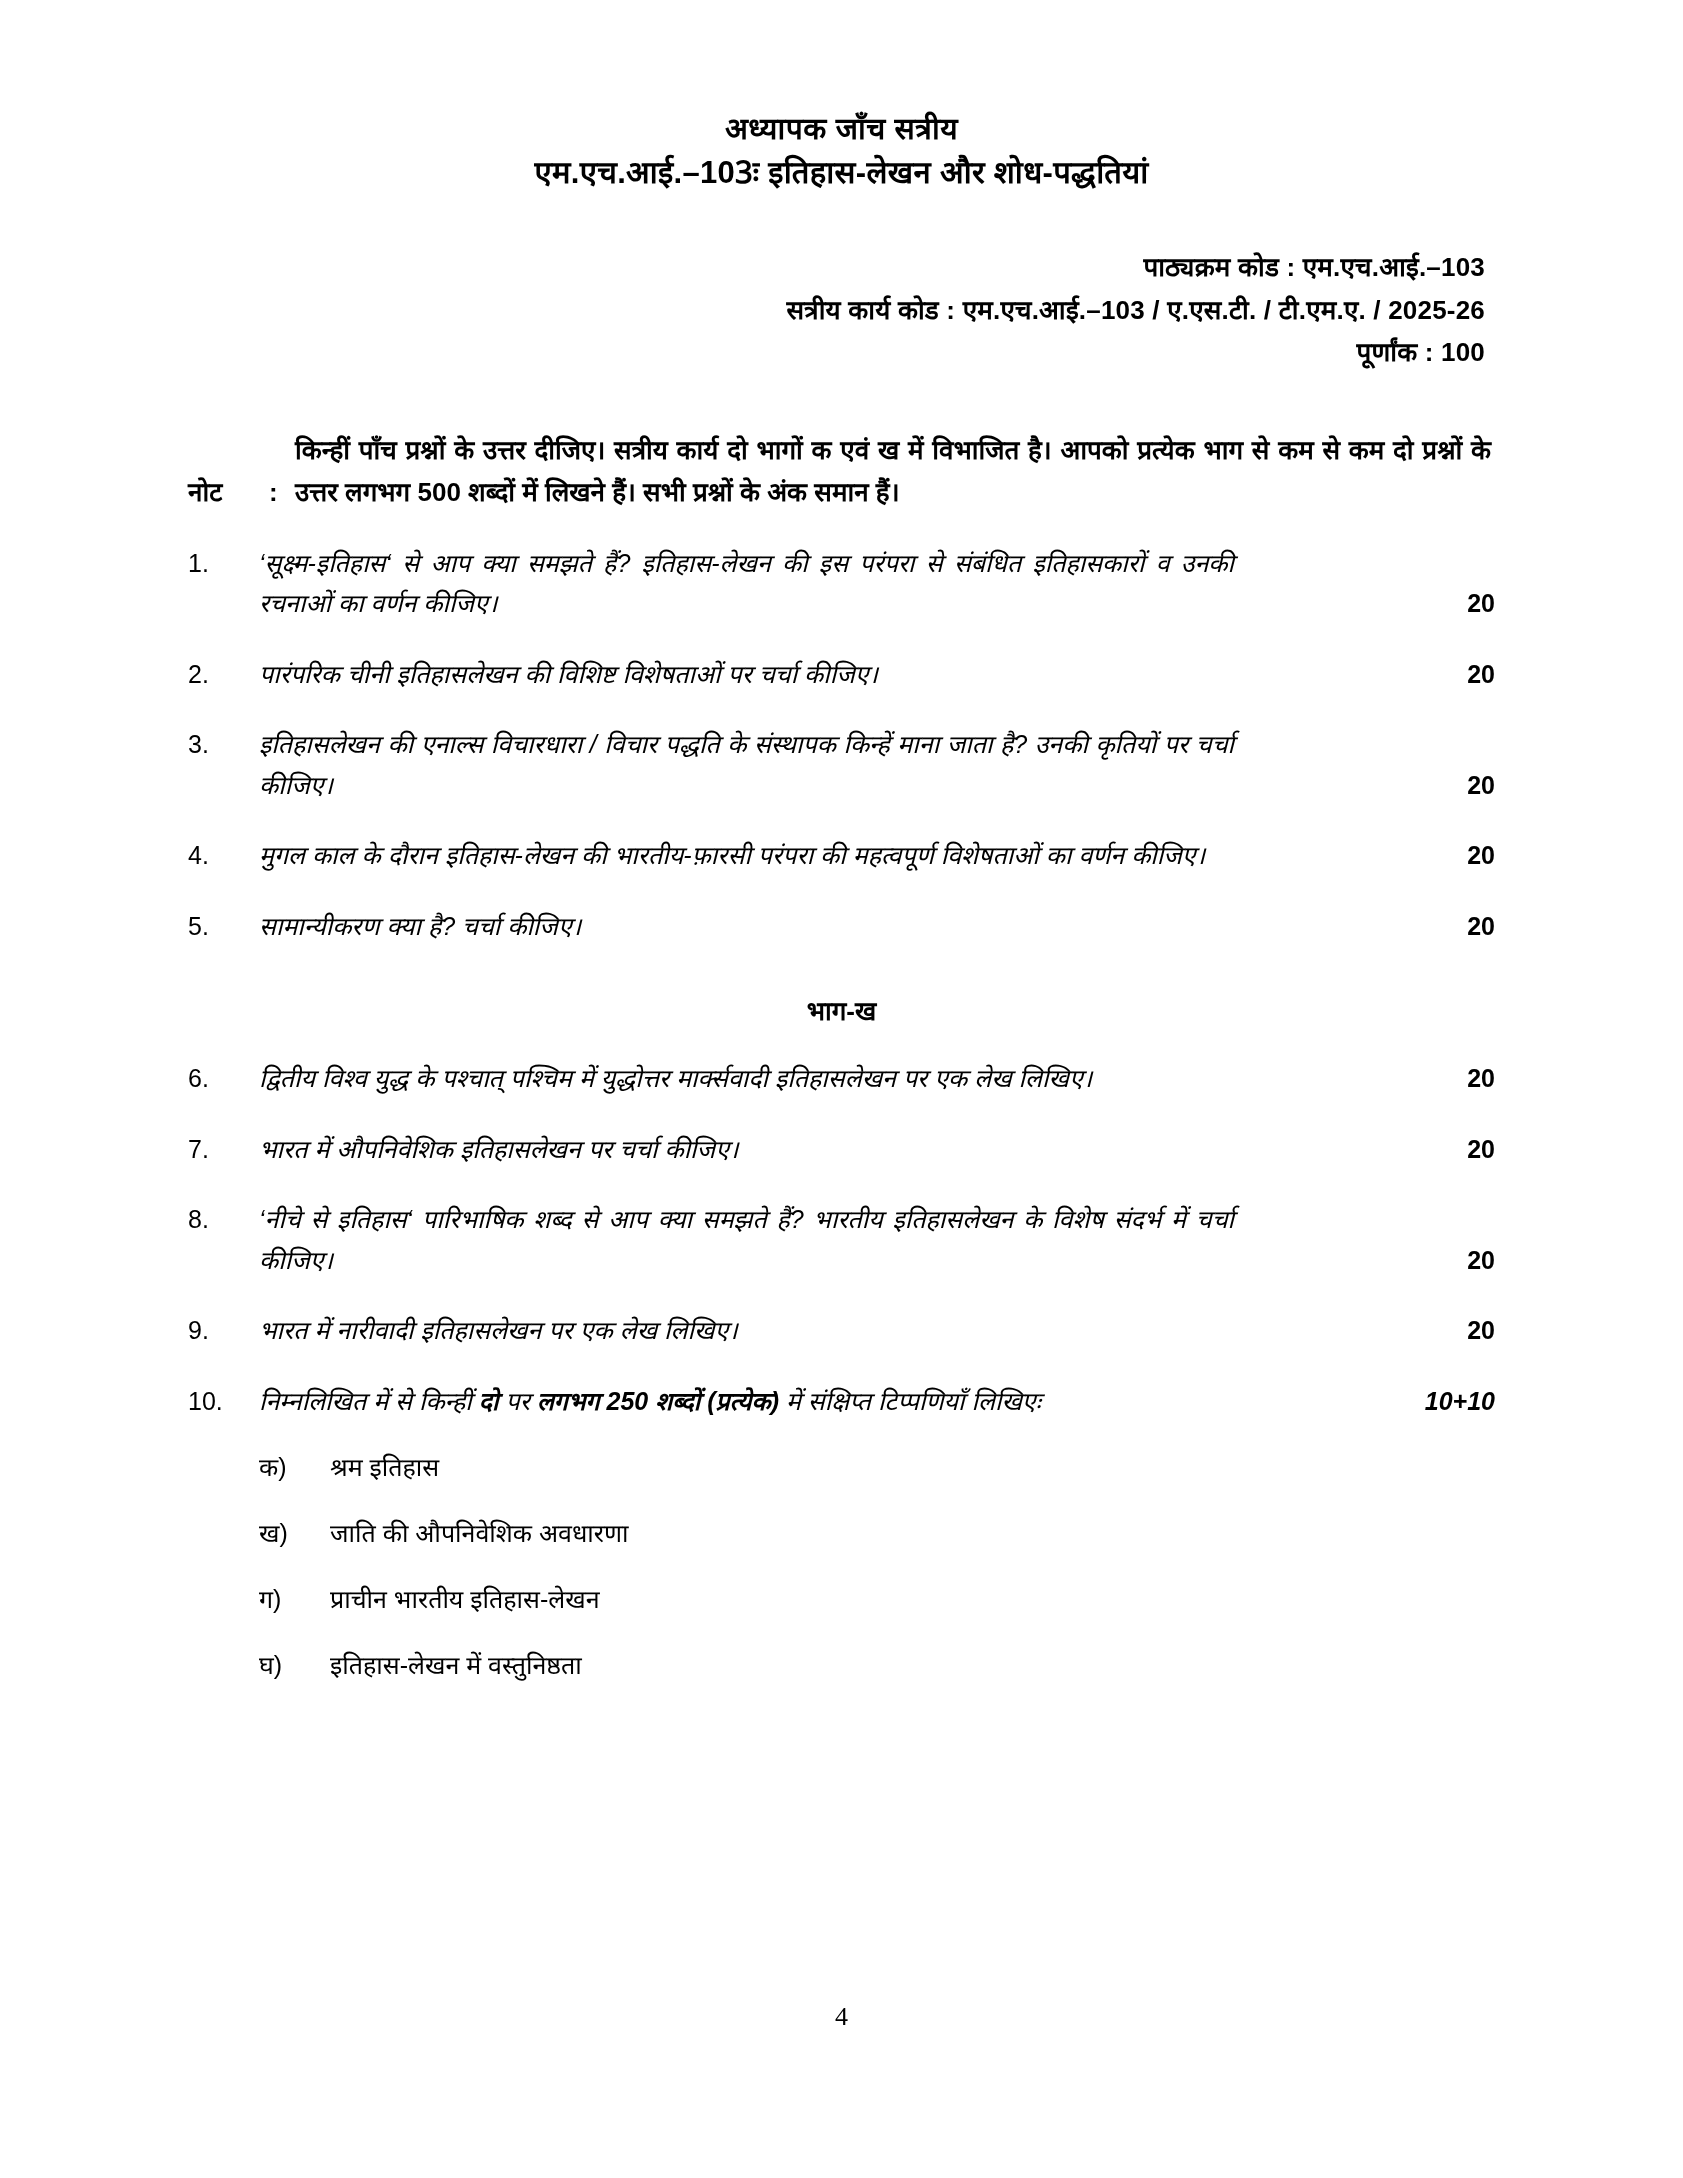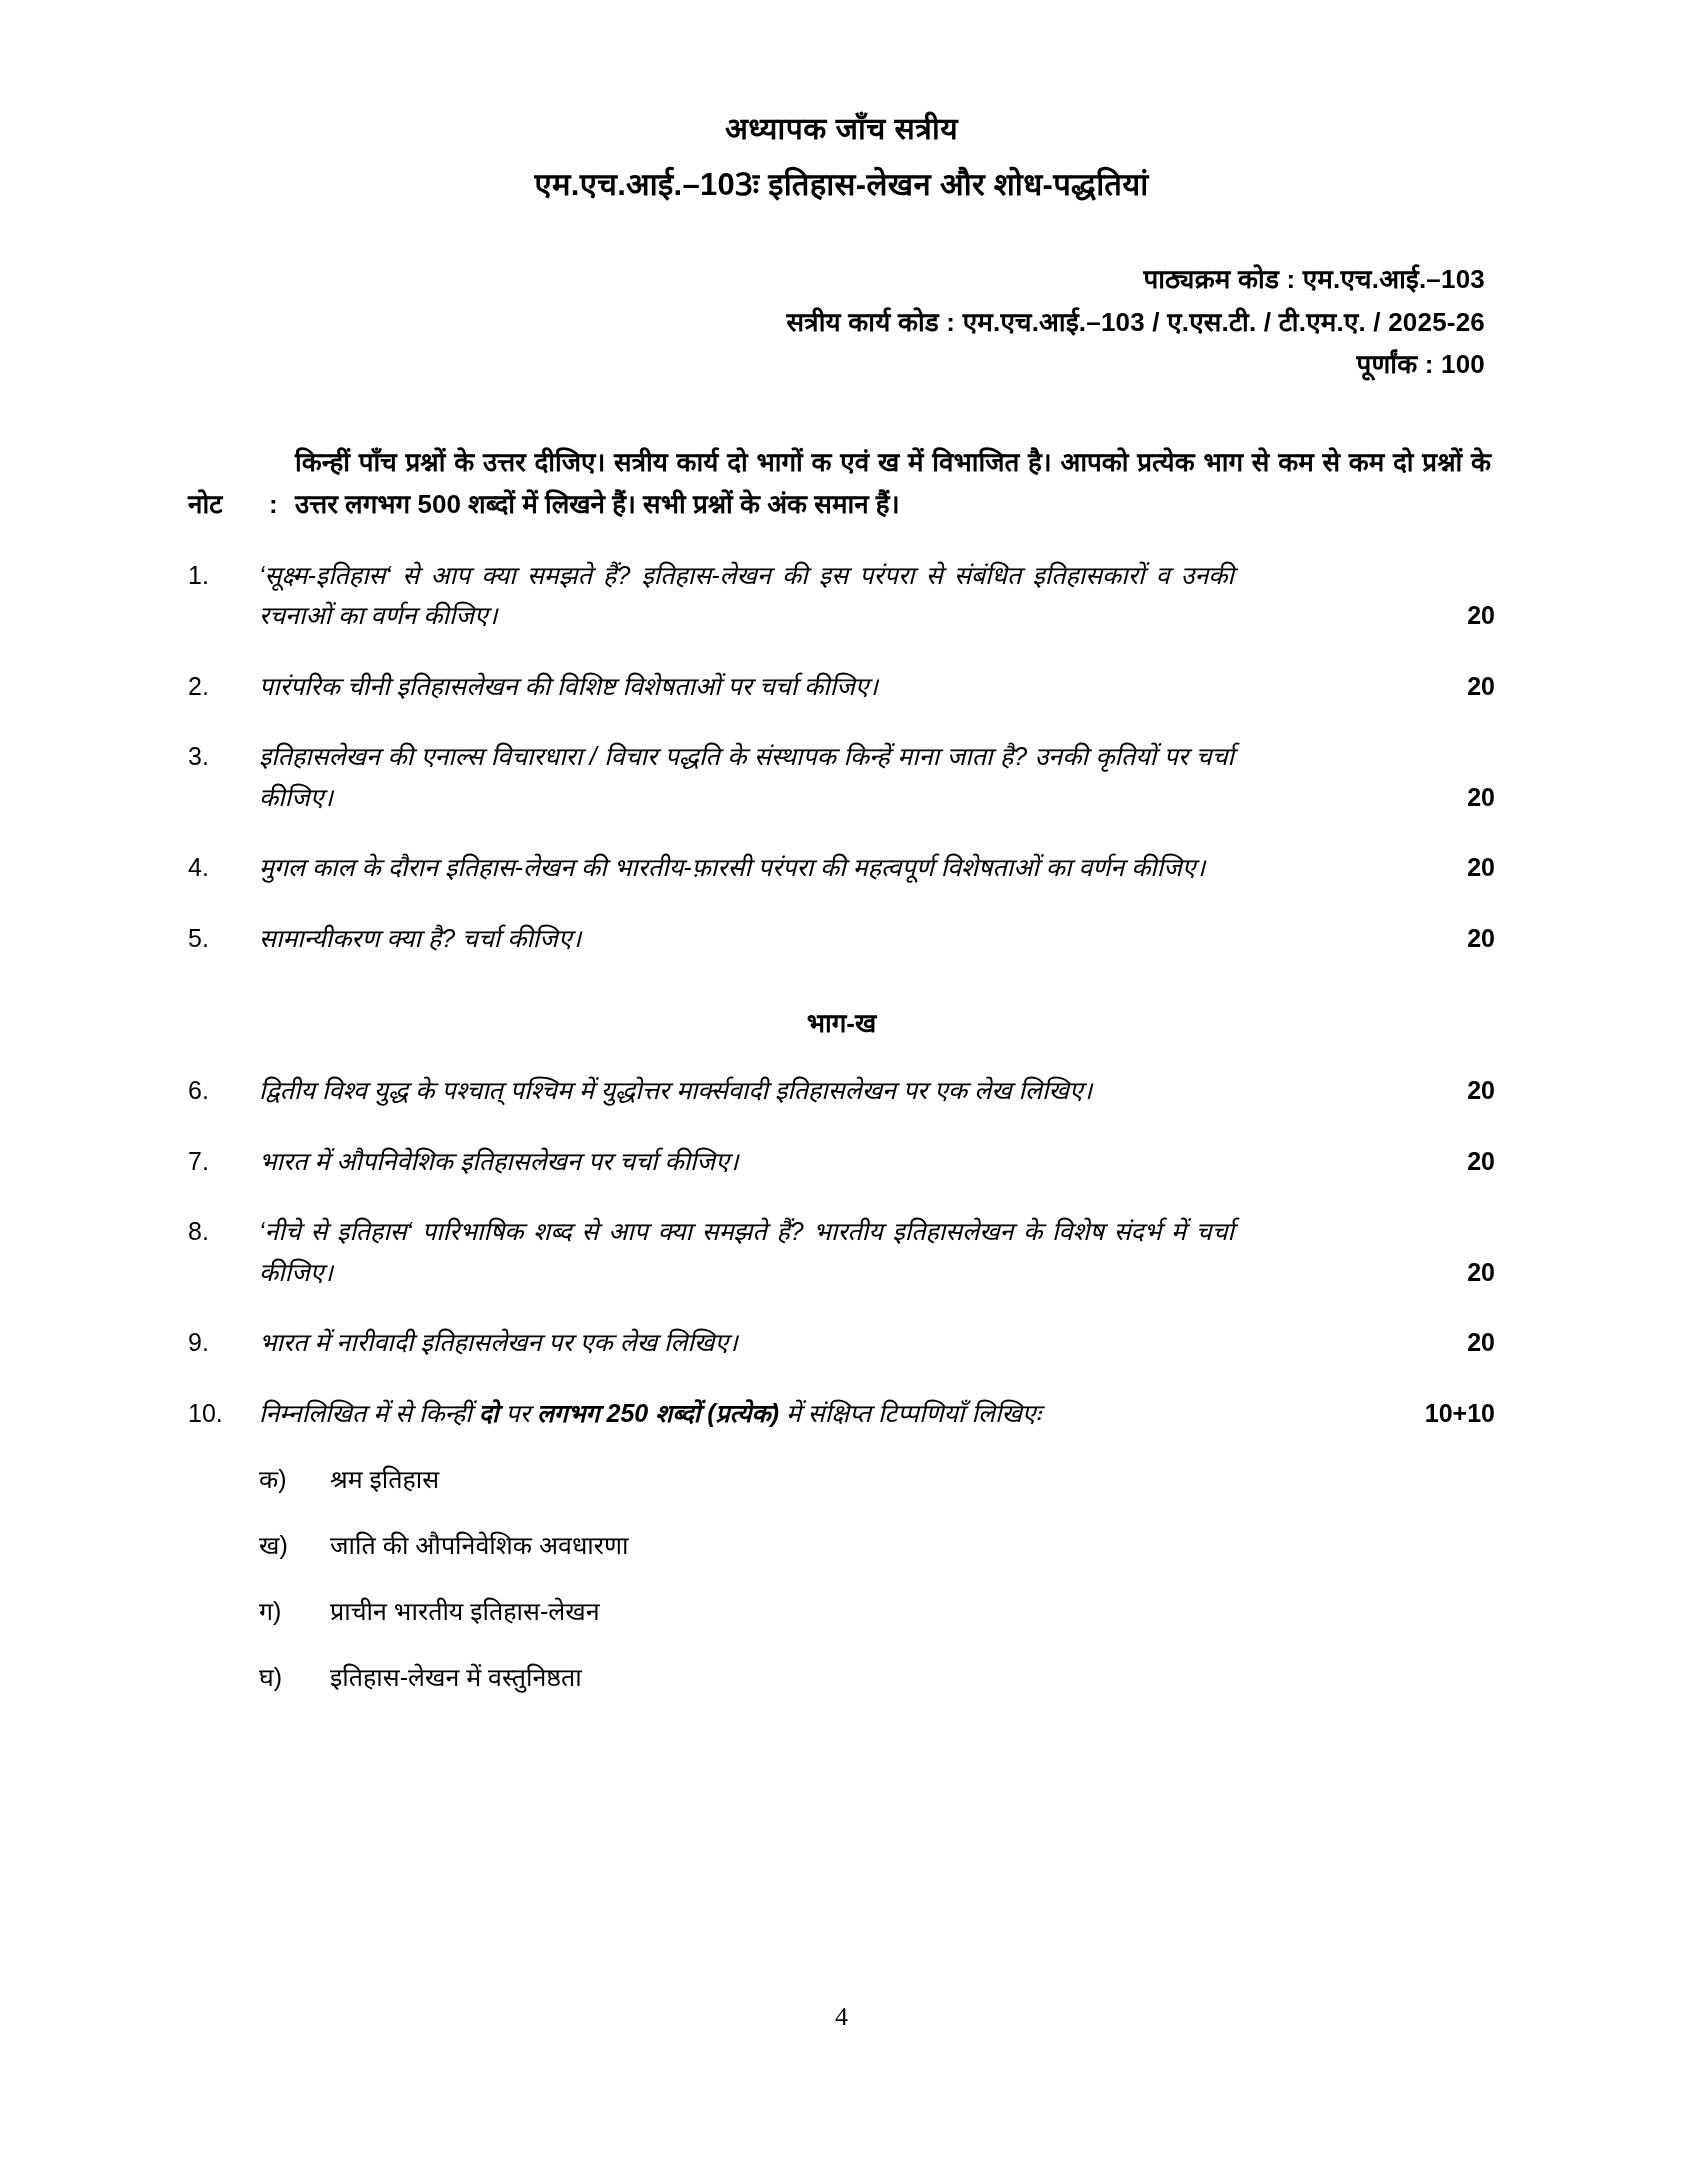--- a/index.html
+++ b/index.html
@@ -38,21 +38,20 @@
     font-size: 30px;
     font-weight: 700;
     letter-spacing: 0.5px;
     line-height: 1.45;
   }
   .doc-subtitle {
     font-size: 31px;
     font-weight: 700;
     letter-spacing: 0.3px;
     line-height: 1.45;
-    margin-top: 12px;
   }
 
   
   .meta-block {
     margin-top: 51px;
     text-align: right;
     padding-right: 10px;
   }
   .meta-line {
     font-size: 26px;
@@ -130,21 +129,21 @@
   }
   .q-text.nojust { text-align: left; }
   .q-marks {
     flex: 0 0 auto;
     width: 109px;
     text-align: right;
     font-weight: 700;
     font-size: 25px;
     align-self: flex-end;
   }
-  .q-marks.top { align-self: flex-start; }
+  .q-marks.top { align-self: flex-start; font-style: italic; }
 
   
   .sub-list {
     margin-top: 26px;
     margin-left: 71px;
   }
   .sub-row {
     display: flex;
     align-items: flex-start;
     font-size: 25px;

